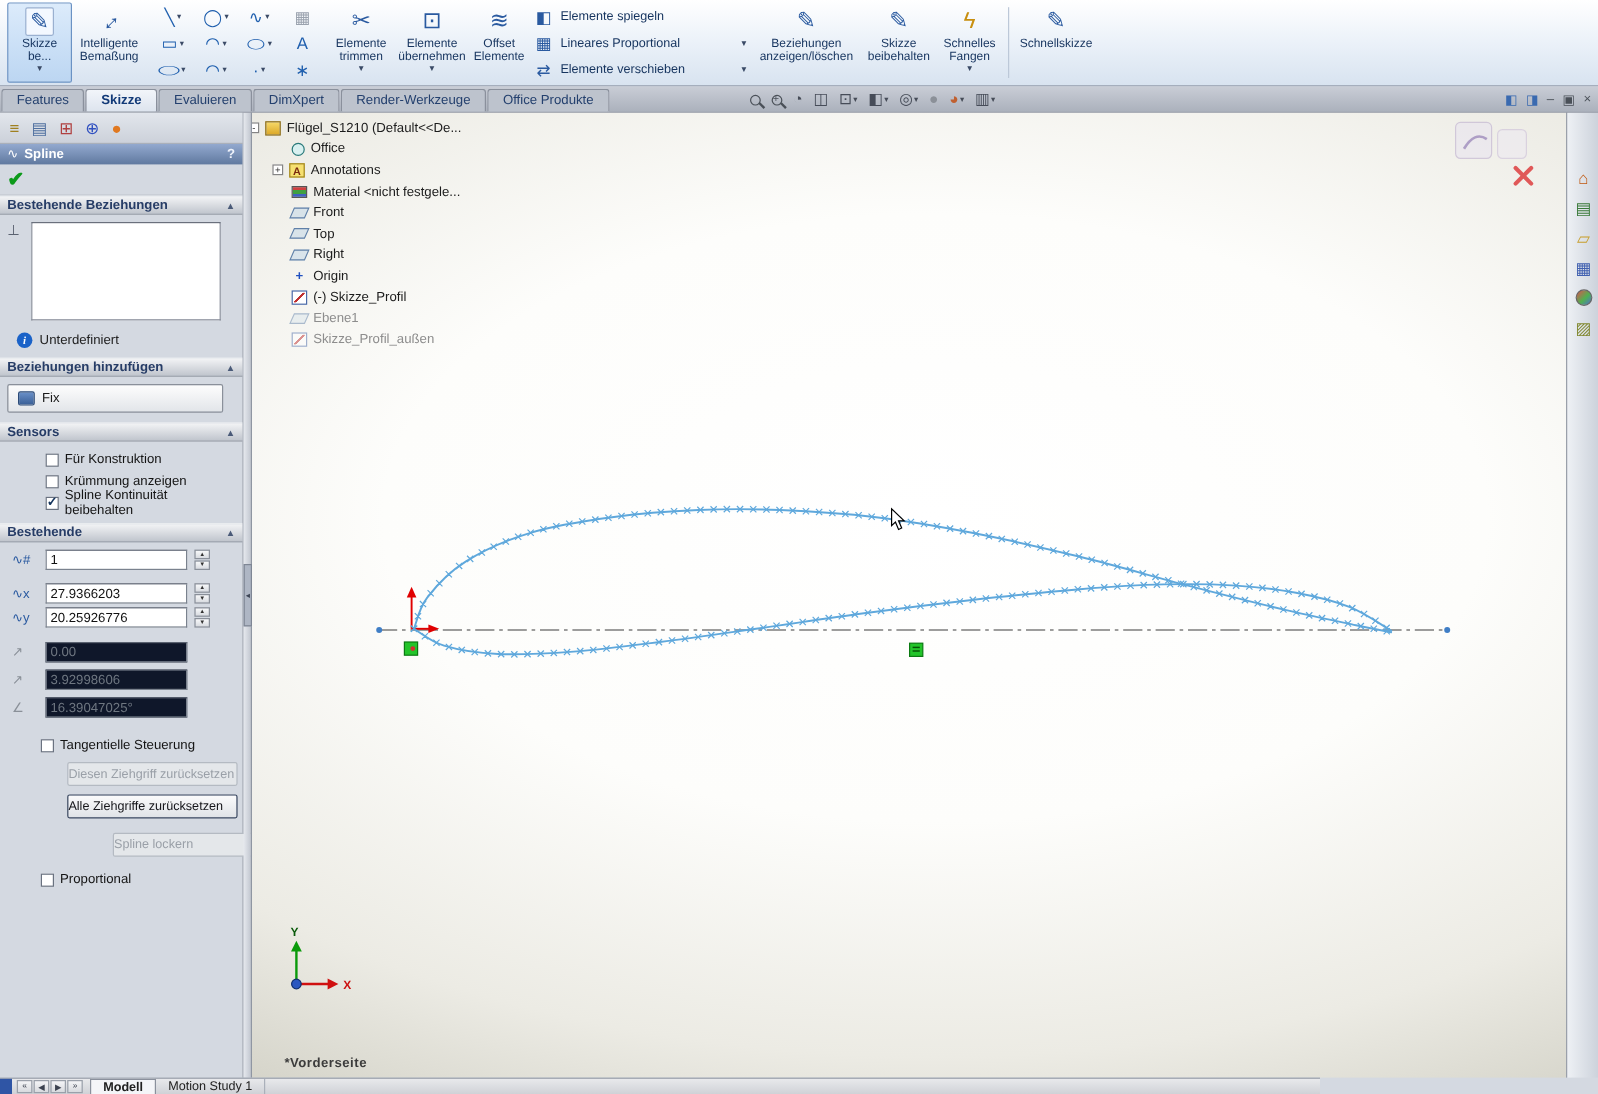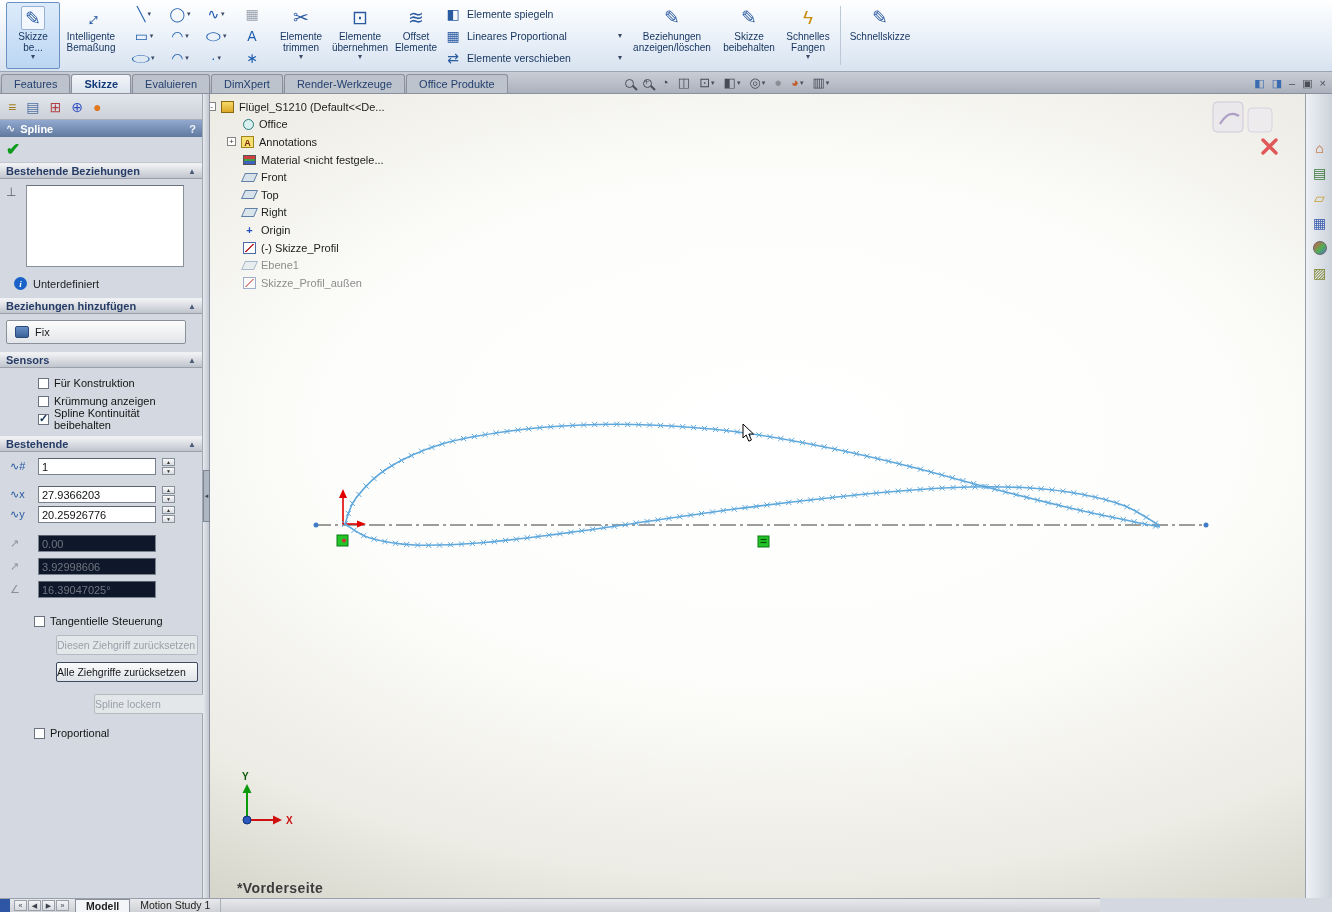--- a/index.html
+++ b/index.html
@@ -123,21 +123,21 @@
   .ti-part { background:linear-gradient(#f6d868,#dca828); border:1px solid #8a6a10; }
   .ti-sensor { border:1px solid #2a7a7a; border-radius:50%; width:11px; height:11px; background:#d8f0f0; }
   .ti-annot { background:#f6e070; border:1px solid #a08420; color:#7a2a10; font-weight:bold; font-size:9px; }
   .ti-mat { background:linear-gradient(#d04040 33%, #40a040 33%, #40a040 66%, #4060c0 66%); border:1px solid #555; height:10px; }
   .ti-plane { border:1px solid #6080a8; background:rgba(170,200,230,.35); transform:skewX(-24deg); height:9px; }
   .ti-origin { color:#2050c0; font-weight:bold; font-size:11px; }
   .ti-sketch { background:#fff; border:1px solid #4a6aa8; }
   .ti-sketch::after { content:""; position:absolute; left:1px; top:1px; right:1px; bottom:1px;
     background:linear-gradient(135deg, transparent 42%, #c03030 42%, #c03030 58%, transparent 58%); }
 
-  #view-label { position:absolute; left:27px; top:786px; font-weight:bold; color:#3c3c3c; font-size:14px; letter-spacing:.4px; }
+  #view-label { position:absolute; left:27px; top:786px; font-weight:bold; color:#3c3c3c; font-size:11px; letter-spacing:.4px; }
 
   
   #taskpane { position:absolute; left:1305px; top:94px; width:27px; height:804px;
     background:linear-gradient(90deg,#eef1f5,#ccd2db); border-left:1px solid #9aa0aa; }
   .tp-ico { width:27px; height:24px; display:flex; align-items:center; justify-content:center; font-size:14px; }
   #taskpane .col { margin-top:42px; display:flex; flex-direction:column; gap:1px; }
   .sphere { width:14px; height:14px; border-radius:50%; background:linear-gradient(135deg,#e05050 0%,#50b050 55%,#5070d0 100%); border:1px solid #666; }
 
   
   #statusbar { position:absolute; left:0; top:898px; width:1100px; height:14px;

